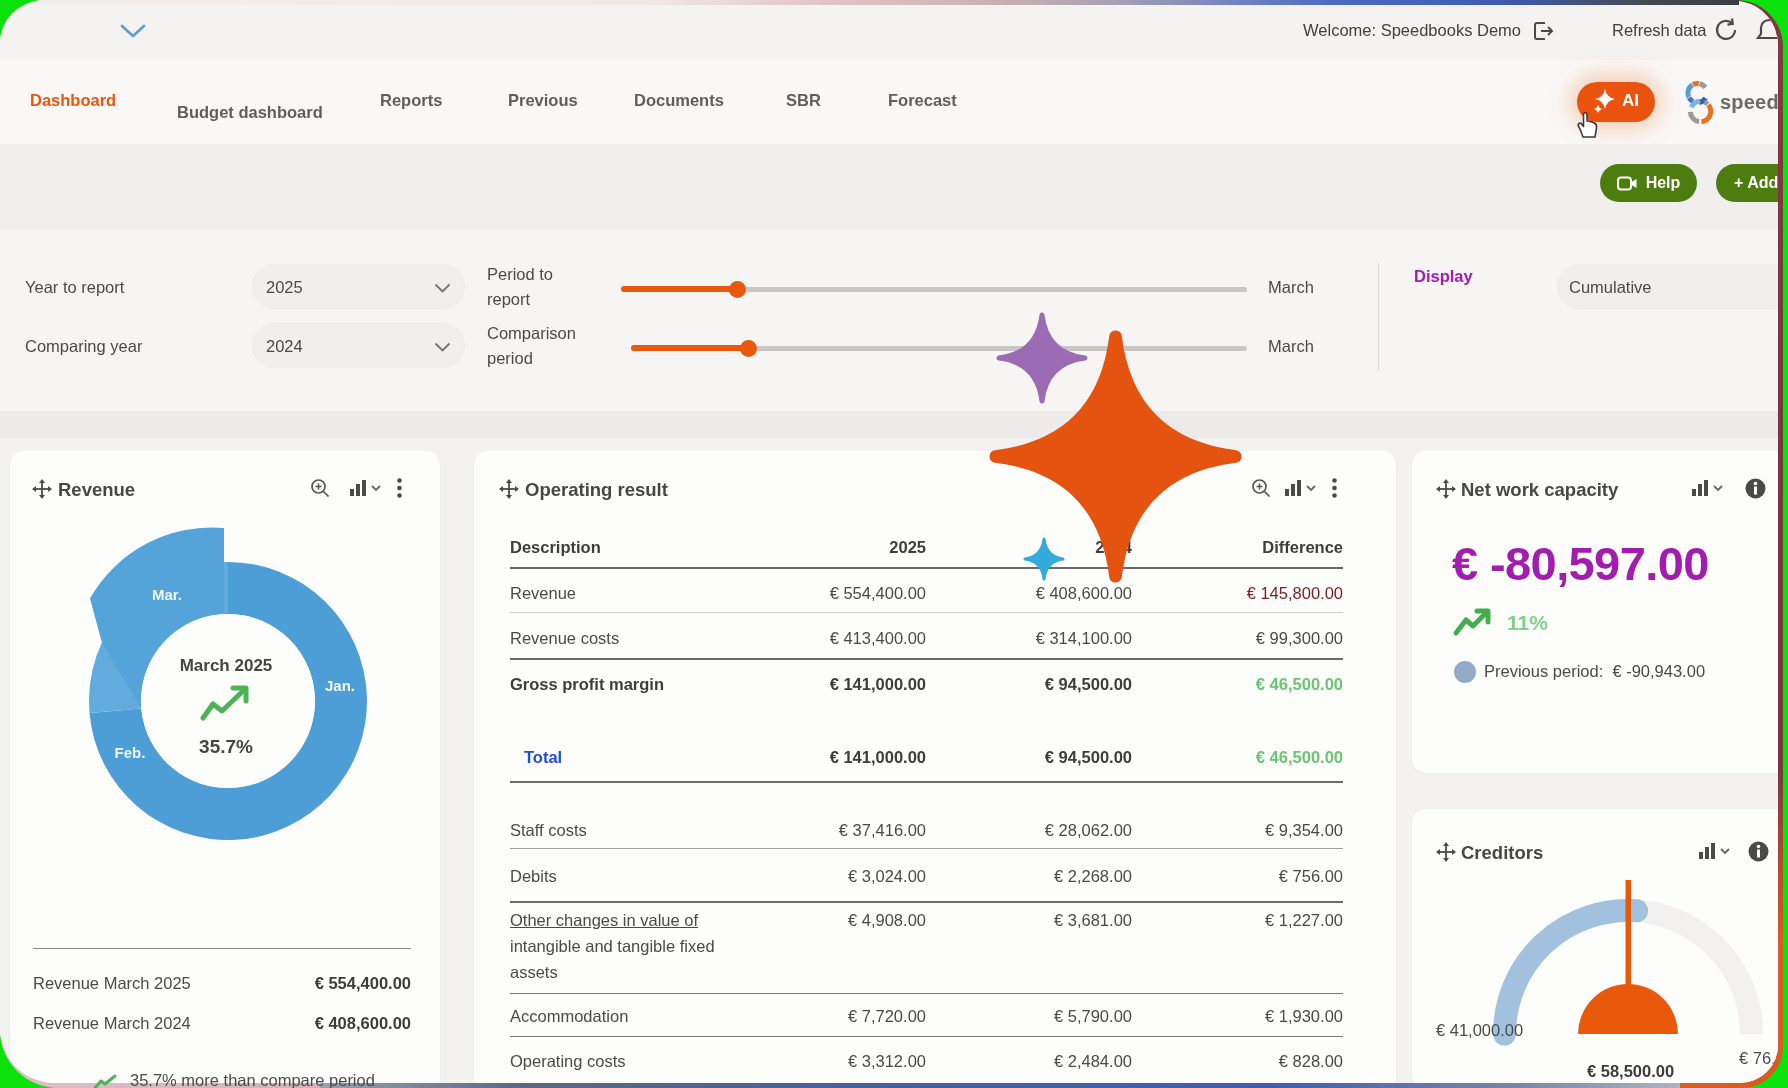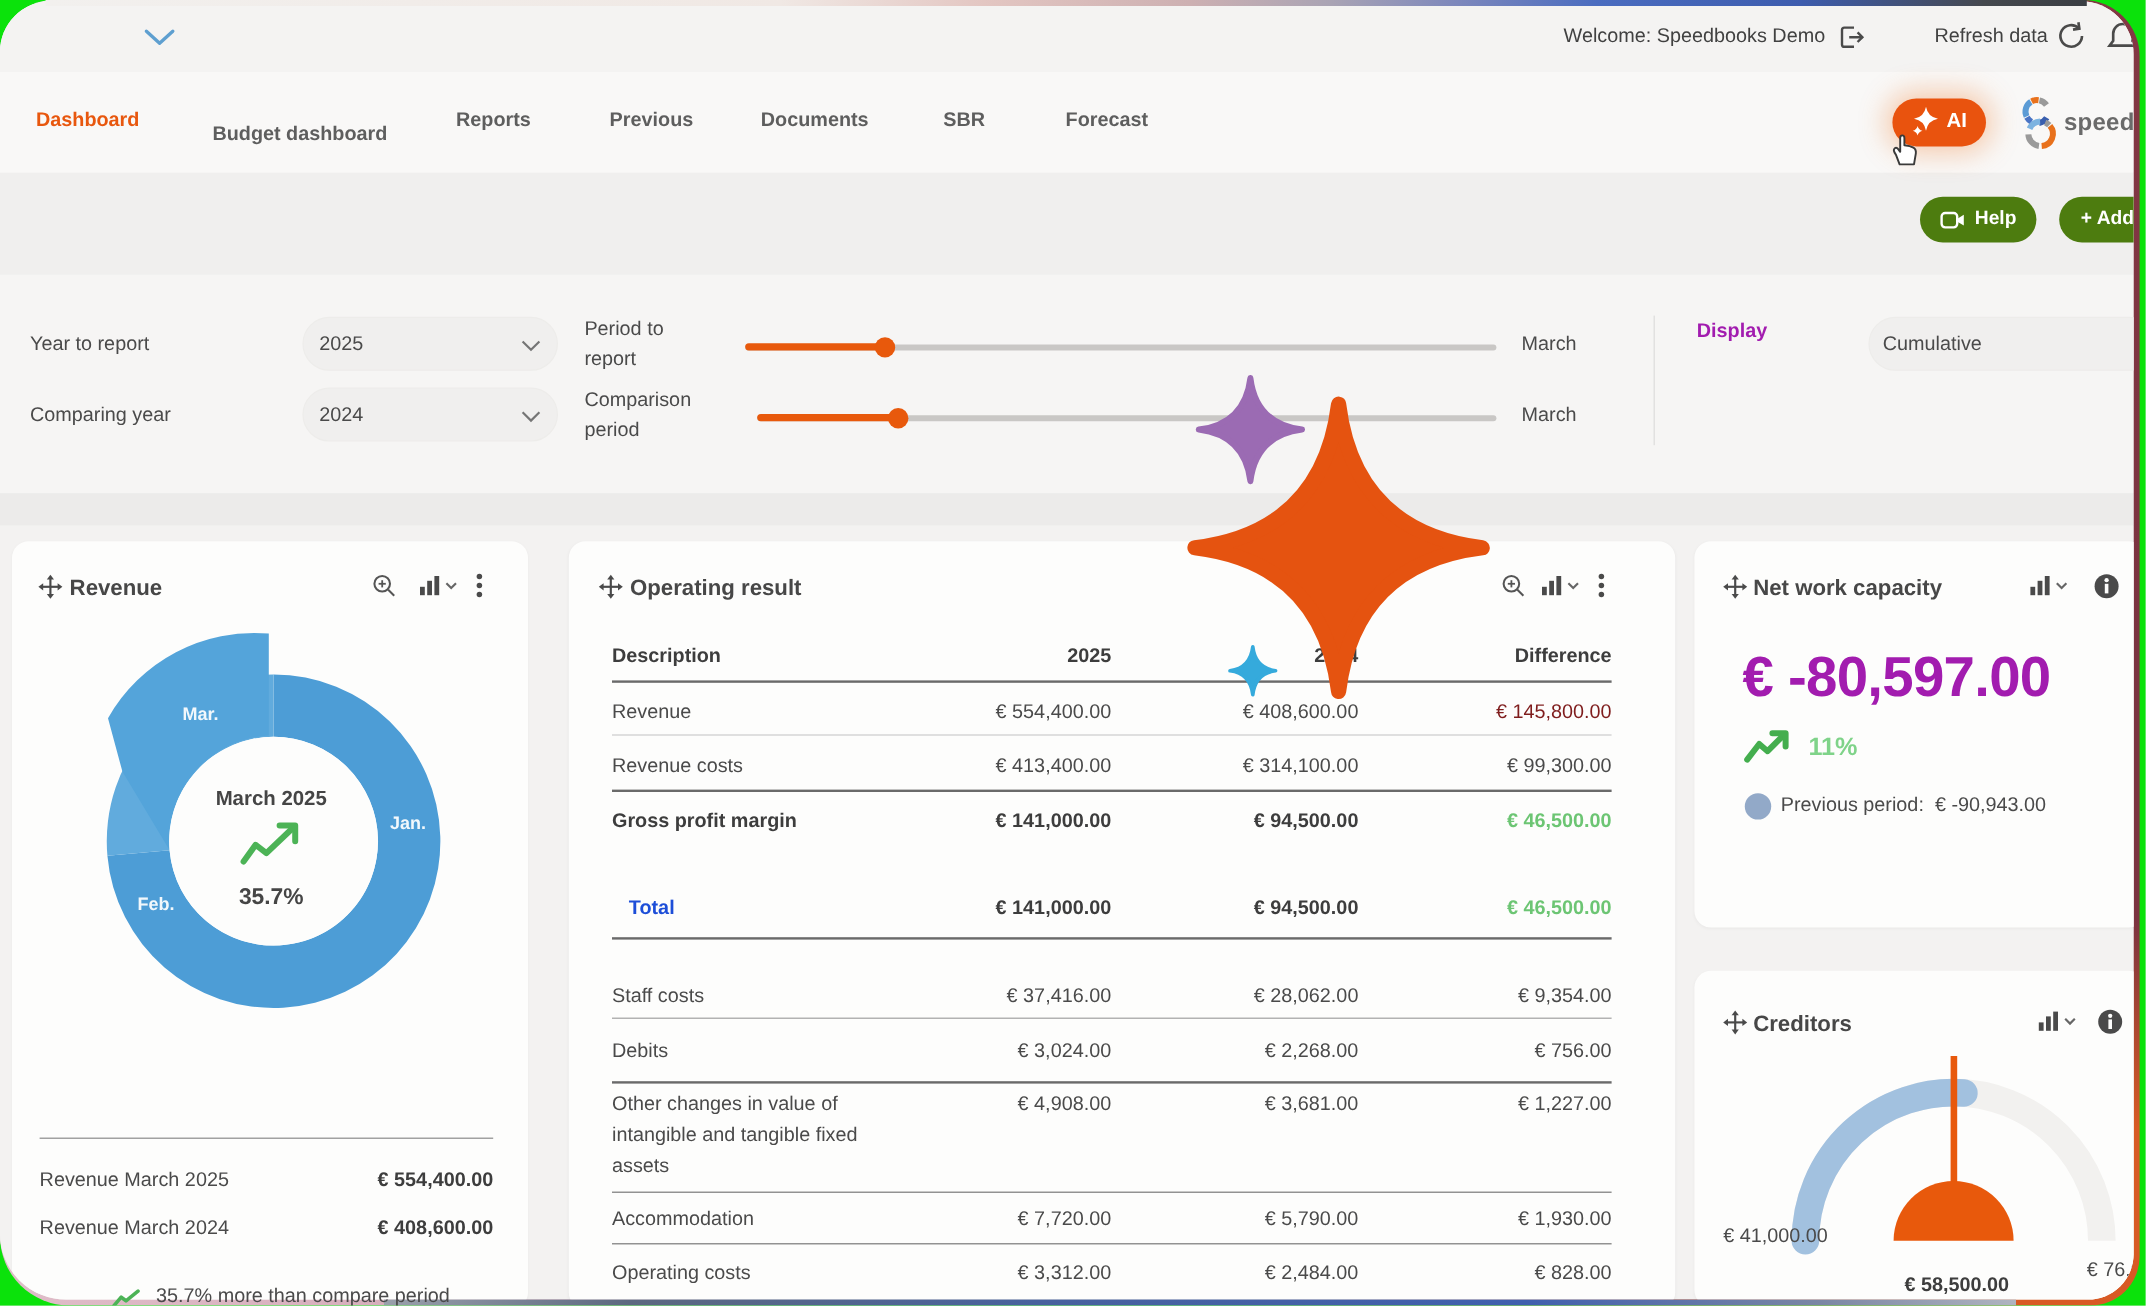--- a/index.html
+++ b/index.html
@@ -258,21 +258,21 @@
   <div class="t" style="right:646px; top:820px;">€ 28,062.00</div>
   <div class="t" style="right:435px; top:820px;">€ 9,354.00</div>
   <div class="hline" style="left:510px; top:847px; width:833px; background:#a0a0a0;"></div>
 
   <div class="t" style="left:510px; top:866px;">Debits</div>
   <div class="t" style="right:852px; top:866px;">€ 3,024.00</div>
   <div class="t" style="right:646px; top:866px;">€ 2,268.00</div>
   <div class="t" style="right:435px; top:866px;">€ 756.00</div>
   <div class="hline" style="left:510px; top:900px; width:833px; height:2px; background:#6a6a6a;"></div>
 
-  <div class="t" style="left:510px; top:910px;">Other changes in value of</div>
+  <div class="t" style="left:510px; top:910px;text-decoration:underline;">Other changes in value of</div>
   <div class="t" style="left:510px; top:936px;">intangible and tangible fixed</div>
   <div class="t" style="left:510px; top:962px;">assets</div>
   <div class="t" style="right:852px; top:910px;">€ 4,908.00</div>
   <div class="t" style="right:646px; top:910px;">€ 3,681.00</div>
   <div class="t" style="right:435px; top:910px;">€ 1,227.00</div>
   <div class="hline" style="left:510px; top:992px; width:833px; background:#787878;"></div>
 
   <div class="t" style="left:510px; top:1006px;">Accommodation</div>
   <div class="t" style="right:852px; top:1006px;">€ 7,720.00</div>
   <div class="t" style="right:646px; top:1006px;">€ 5,790.00</div>

